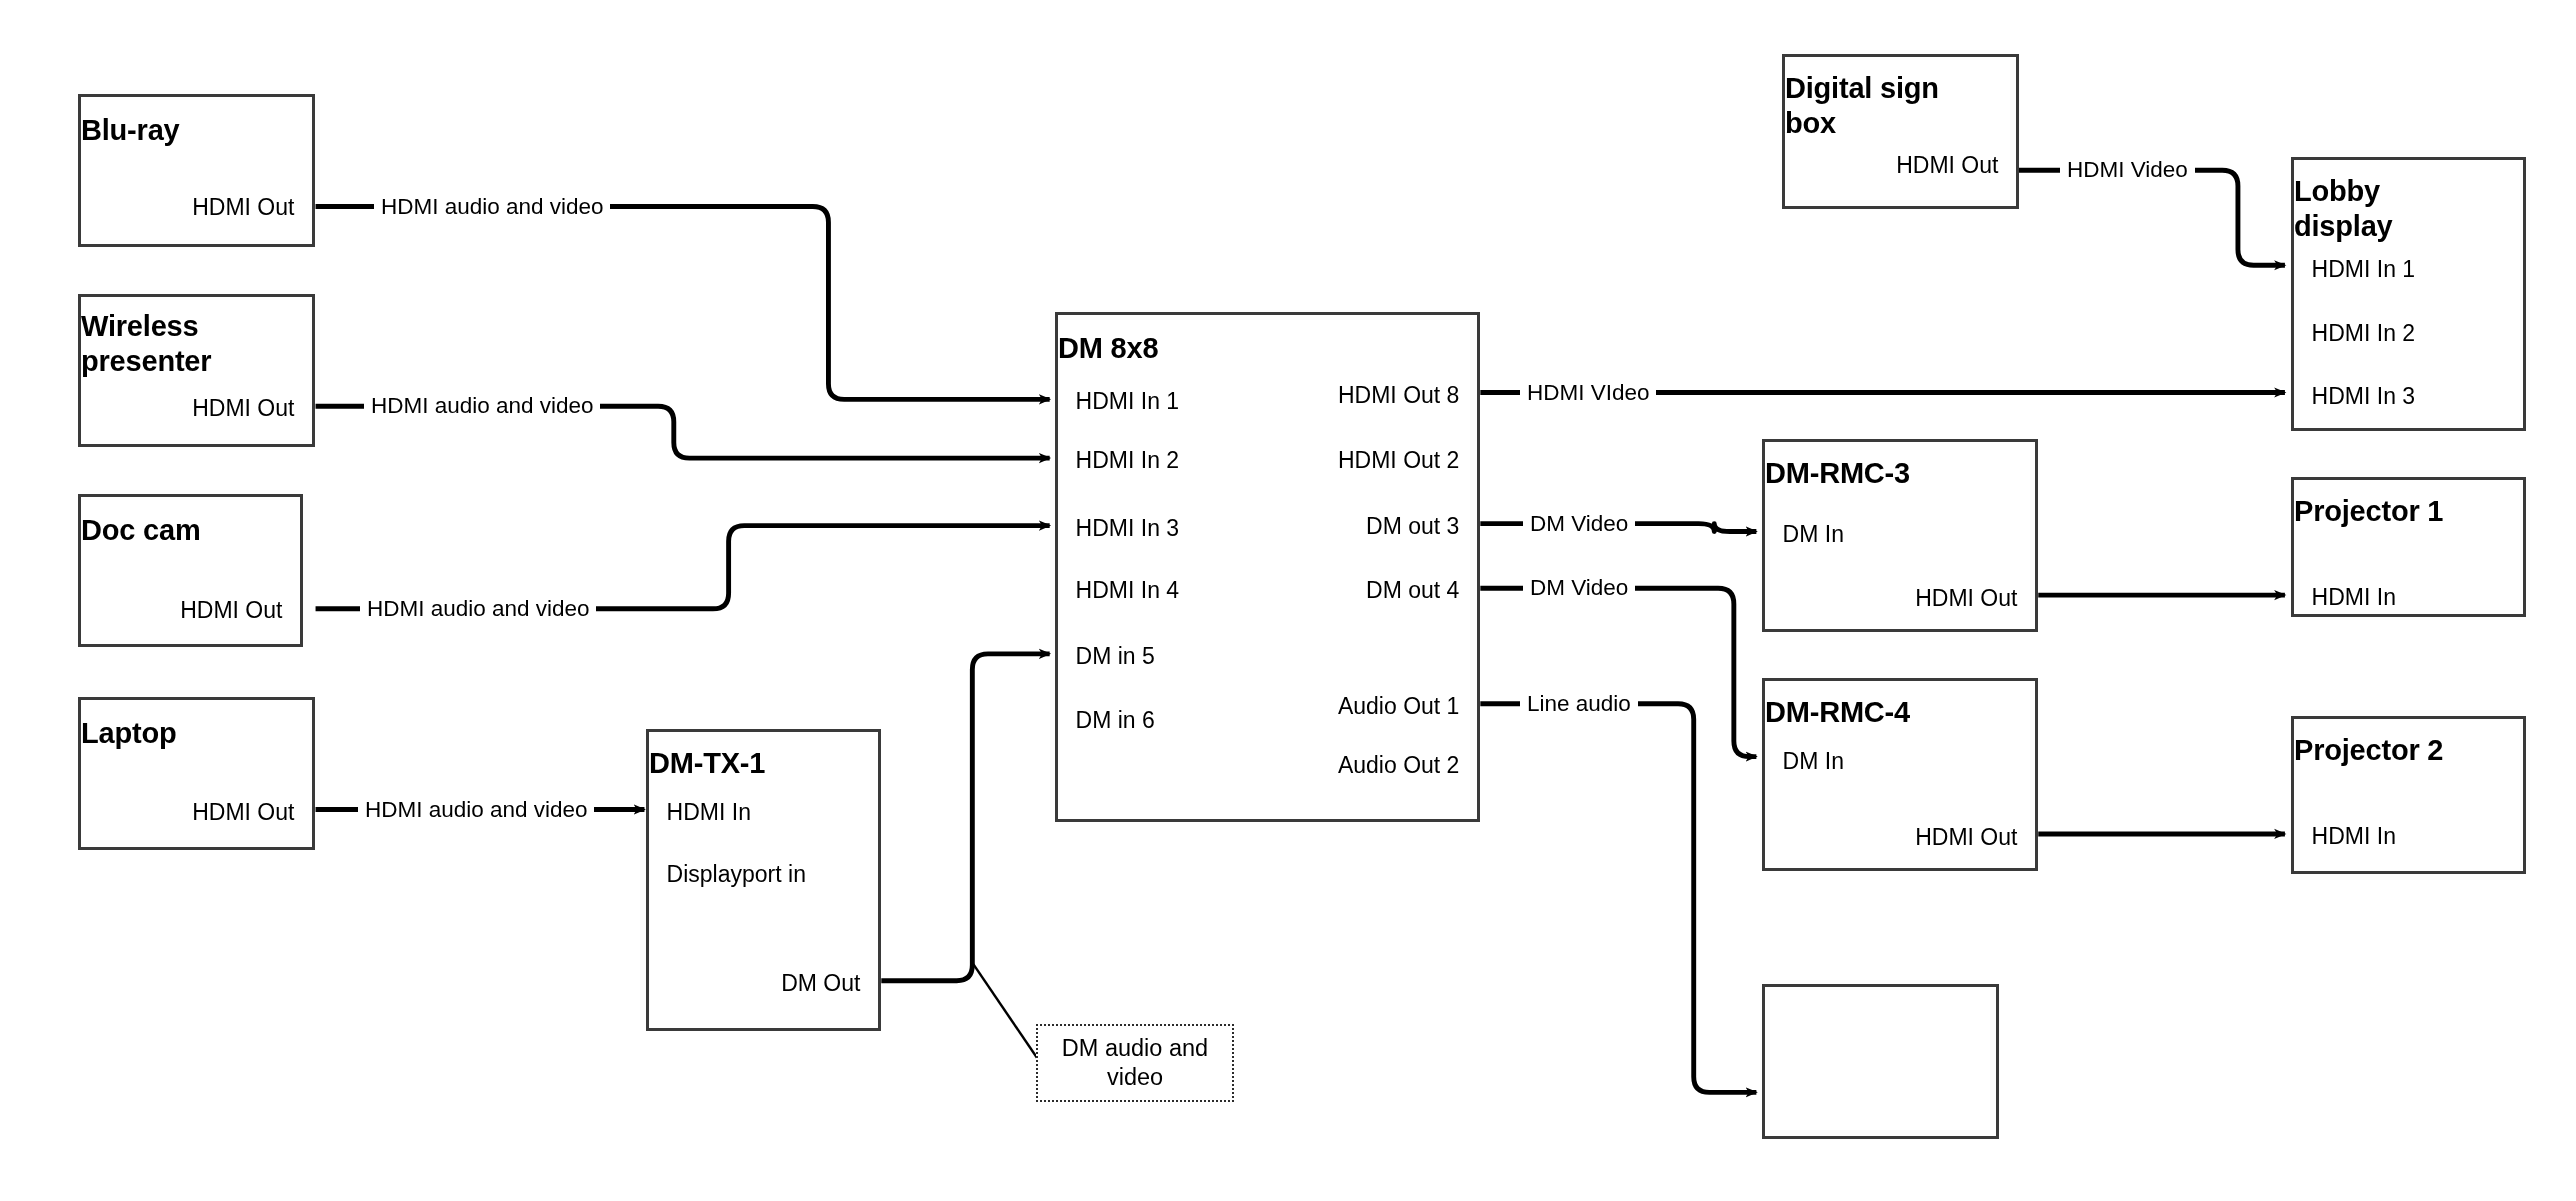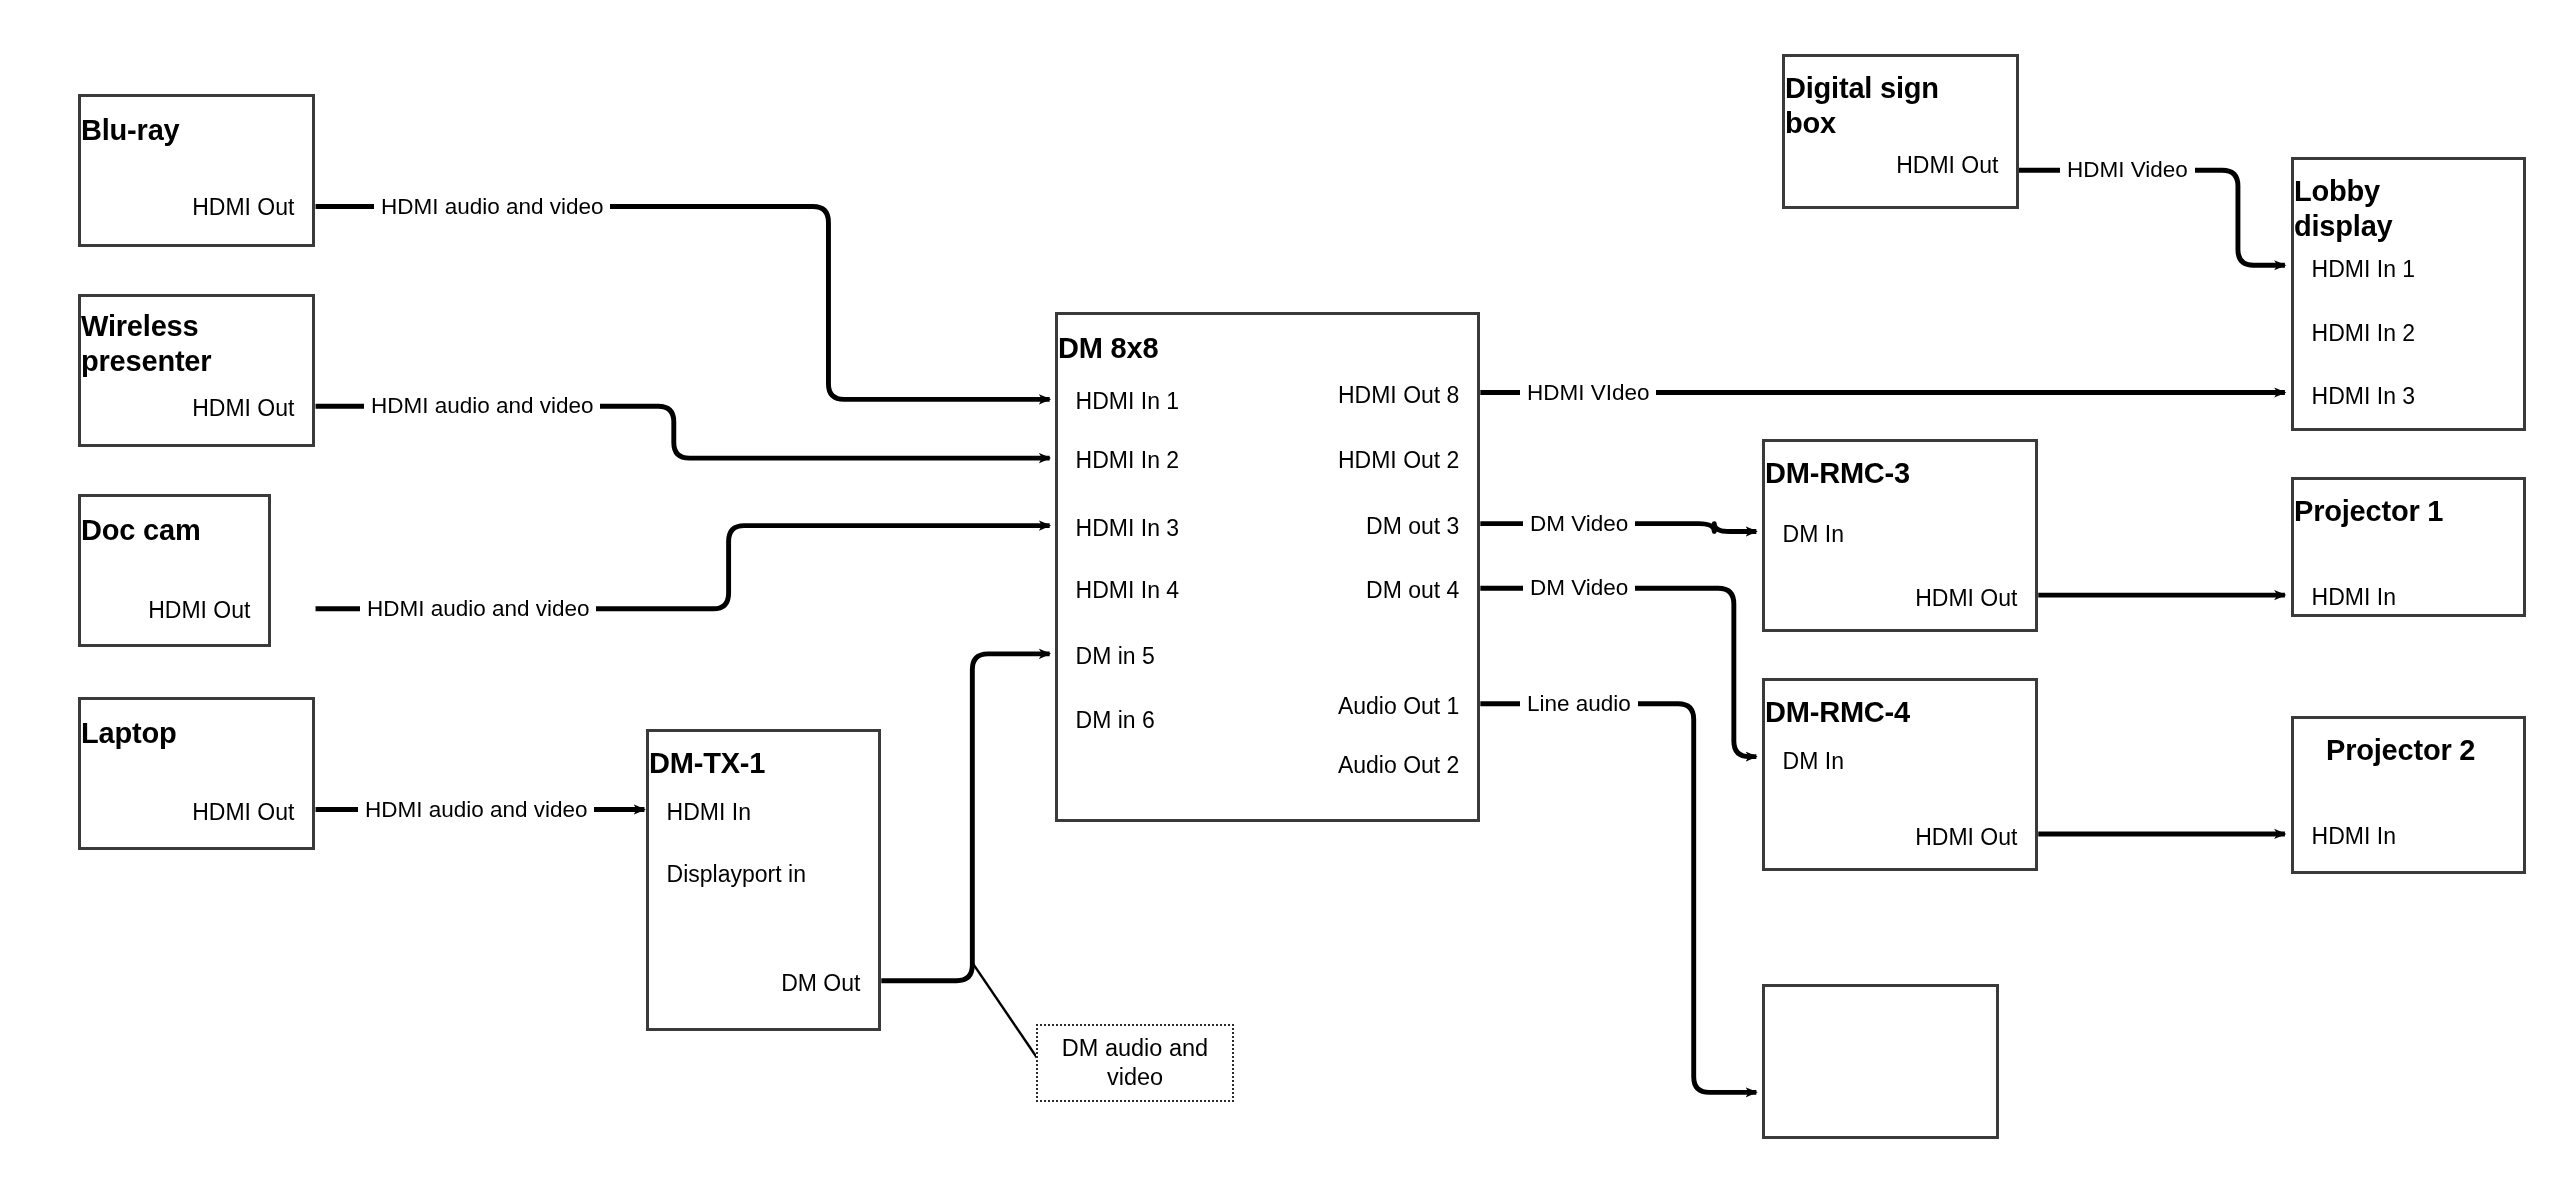--- a/index.html
+++ b/index.html
@@ -72,21 +72,21 @@
     <div class="ttl" style="top:15.7px;">Blu-ray</div>
     <div class="port r" style="top:95px;">HDMI Out</div>
   </div>
 
   <div class="node" style="left:78px;top:294px;width:237px;height:153px;">
     <div class="ttl" style="top:11.7px;white-space:pre-line;">Wireless
 presenter</div>
     <div class="port r" style="top:96px;">HDMI Out</div>
   </div>
 
-  <div class="node" style="left:78px;top:494px;width:193px;height:153px;">
+  <div class="node" style="left:78px;top:494px;width:225px;height:153px;">
     <div class="ttl" style="top:15.7px;">Doc cam</div>
     <div class="port r" style="top:98px;">HDMI Out</div>
   </div>
 
   <div class="node" style="left:78px;top:697px;width:237px;height:153px;">
     <div class="ttl" style="top:15.7px;">Laptop</div>
     <div class="port r" style="top:97px;">HDMI Out</div>
   </div>
 
   <div class="node" style="left:646px;top:729px;width:235px;height:302px;">
@@ -137,21 +137,21 @@
     <div class="port l" style="top:65px;">DM In</div>
     <div class="port r" style="top:141px;">HDMI Out</div>
   </div>
 
   <div class="node" style="left:2291px;top:477px;width:235px;height:140px;">
     <div class="ttl" style="top:13.7px;">Projector 1</div>
     <div class="port l" style="top:102px;">HDMI In</div>
   </div>
 
   <div class="node" style="left:2291px;top:716px;width:235px;height:158px;">
-    <div class="ttl" style="top:13.7px;padding-left:32px;">Projector 2</div>
+    <div class="ttl" style="top:13.7px;">Projector 2</div>
     <div class="port l" style="top:102px;">HDMI In</div>
   </div>
 
   <div class="node" style="left:1762px;top:984px;width:237px;height:155px;">
     <div class="ttl" style="top:13.7px;"></div>
     <div class="port l" style="top:96px;"></div>
   </div>
 
   <div class="wirelabel" style="left:374px;top:207px;">HDMI audio and video</div>
   <div class="wirelabel" style="left:364px;top:406px;">HDMI audio and video</div>

